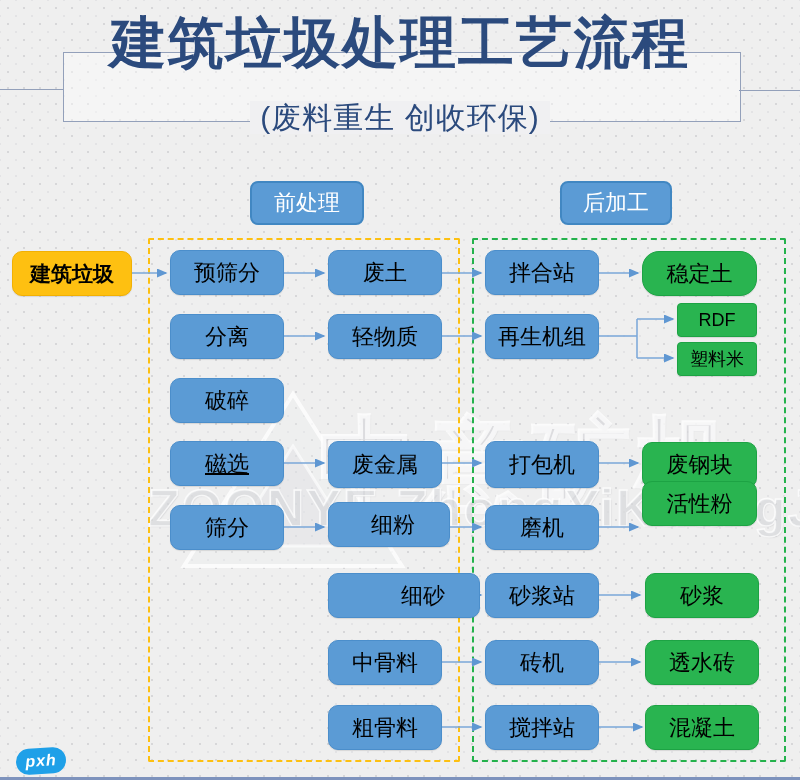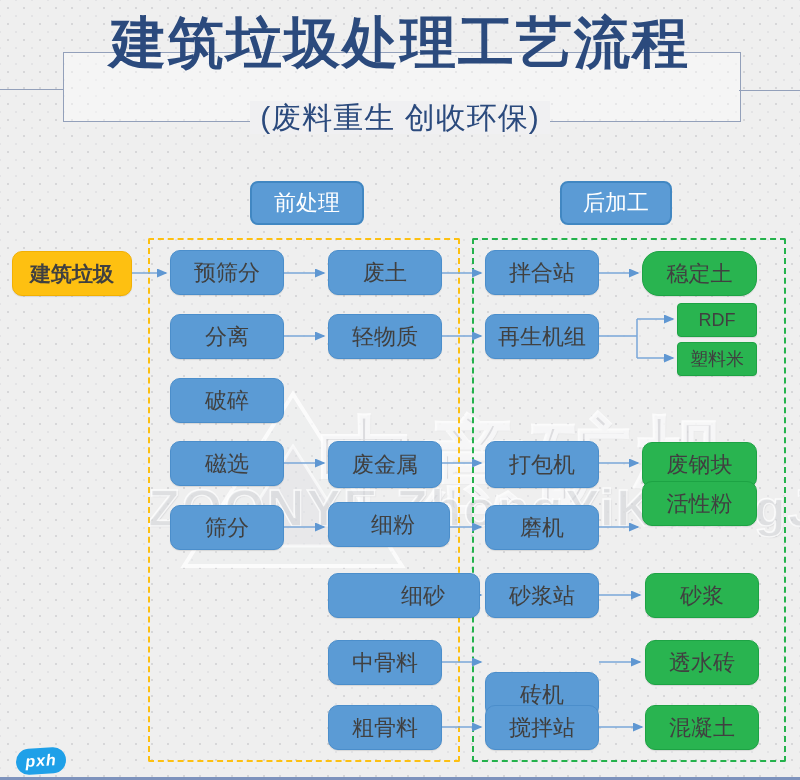--- a/index.html
+++ b/index.html
@@ -35,21 +35,21 @@
   .region-pre{left:148px;width:308px;border:2px dashed #fdc011;}
   .region-post{left:472px;width:310px;border:2px dashed #24b24c;}
   
   .section-btn{
     position:absolute;height:40px;border-radius:8px;background:#5b9bd5;
     border:2px solid #4187c2;color:#fff;font-size:22px;
     display:flex;align-items:center;justify-content:center;
   }
   
   .node{
-    position:absolute;border-radius:10px;color:#404040;font-size:22px;
+    position:absolute;border-radius:10px;color:#000000;font-size:22px;
     display:flex;align-items:center;justify-content:center;white-space:nowrap;
     box-shadow:0 1px 1px rgba(0,0,0,0.10);
   }
   .n-blue{background:#5b9bd5;border:1px solid #4b8ecb;}
   .n-green{background:#29b450;border:1px solid #1da344;}
   .n-yellow{background:#fec011;border:1px solid #f2b003;font-weight:700;font-size:21px;}
   .n-small{font-size:18px;border-radius:4px;}
   
   #arrows{position:absolute;left:0;top:0;pointer-events:none;}
   
@@ -131,37 +131,37 @@
       <line x1="441" y1="727" x2="481" y2="727" marker-end="url(#ah)"></line>
       <line x1="599" y1="727" x2="642" y2="727" marker-end="url(#ah)"></line>
     </g>
   </svg>
 
   <div class="node n-yellow" style="left:12px;top:251px;width:118px;height:43px;">建筑垃圾</div>
 
   <div class="node n-blue" style="left:170px;top:250px;width:112px;height:43px;">预筛分</div>
   <div class="node n-blue" style="left:170px;top:314px;width:112px;height:43px;">分离</div>
   <div class="node n-blue" style="left:170px;top:378px;width:112px;height:43px;">破碎</div>
-  <div class="node n-blue" style="left:170px;top:441px;width:112px;height:43px;">磁选</div>
+  <div class="node n-blue" style="left:170px;top:441px;width:112px;height:43px;text-decoration:underline;">磁选</div>
   <div class="node n-blue" style="left:170px;top:505px;width:112px;height:43px;">筛分</div>
 
   <div class="node n-blue" style="left:328px;top:250px;width:112px;height:43px;">废土</div>
   <div class="node n-blue" style="left:328px;top:314px;width:112px;height:43px;">轻物质</div>
   <div class="node n-blue" style="left:328px;top:441px;width:112px;height:45px;">废金属</div>
   <div class="node n-blue" style="left:328px;top:502px;width:112px;height:43px;padding-left:8px;">细粉</div>
   <div class="node n-blue" style="left:328px;top:573px;width:112px;height:43px;padding-left:38px;">细砂</div>
   <div class="node n-blue" style="left:328px;top:640px;width:112px;height:43px;">中骨料</div>
   <div class="node n-blue" style="left:328px;top:705px;width:112px;height:43px;">粗骨料</div>
 
   <div class="node n-blue" style="left:485px;top:314px;width:112px;height:43px;">再生机组</div>
   <div class="node n-blue" style="left:485px;top:250px;width:112px;height:43px;">拌合站</div>
   <div class="node n-blue" style="left:485px;top:441px;width:112px;height:45px;">打包机</div>
   <div class="node n-blue" style="left:485px;top:505px;width:112px;height:43px;">磨机</div>
   <div class="node n-blue" style="left:485px;top:573px;width:112px;height:43px;">砂浆站</div>
-  <div class="node n-blue" style="left:485px;top:672px;width:112px;height:43px;">砖机</div>
+  <div class="node n-blue" style="left:485px;top:640px;width:112px;height:43px;border-radius:11px;">砖机</div>
   <div class="node n-blue" style="left:485px;top:705px;width:112px;height:43px;">搅拌站</div>
 
   <div class="node n-green" style="left:642px;top:251px;width:113px;height:43px;border-radius:17px;">稳定土</div>
   <div class="node n-green n-small" style="left:677px;top:303px;width:78px;height:32px;">RDF</div>
   <div class="node n-green n-small" style="left:677px;top:342px;width:78px;height:32px;">塑料米</div>
   <div class="node n-green" style="left:642px;top:442px;width:113px;height:44px;">废钢块</div>
   <div class="node n-green" style="left:642px;top:481px;width:113px;height:43px;">活性粉</div>
   <div class="node n-green" style="left:645px;top:573px;width:112px;height:43px;">砂浆</div>
   <div class="node n-green" style="left:645px;top:640px;width:112px;height:43px;">透水砖</div>
   <div class="node n-green" style="left:645px;top:705px;width:112px;height:43px;">混凝土</div>

